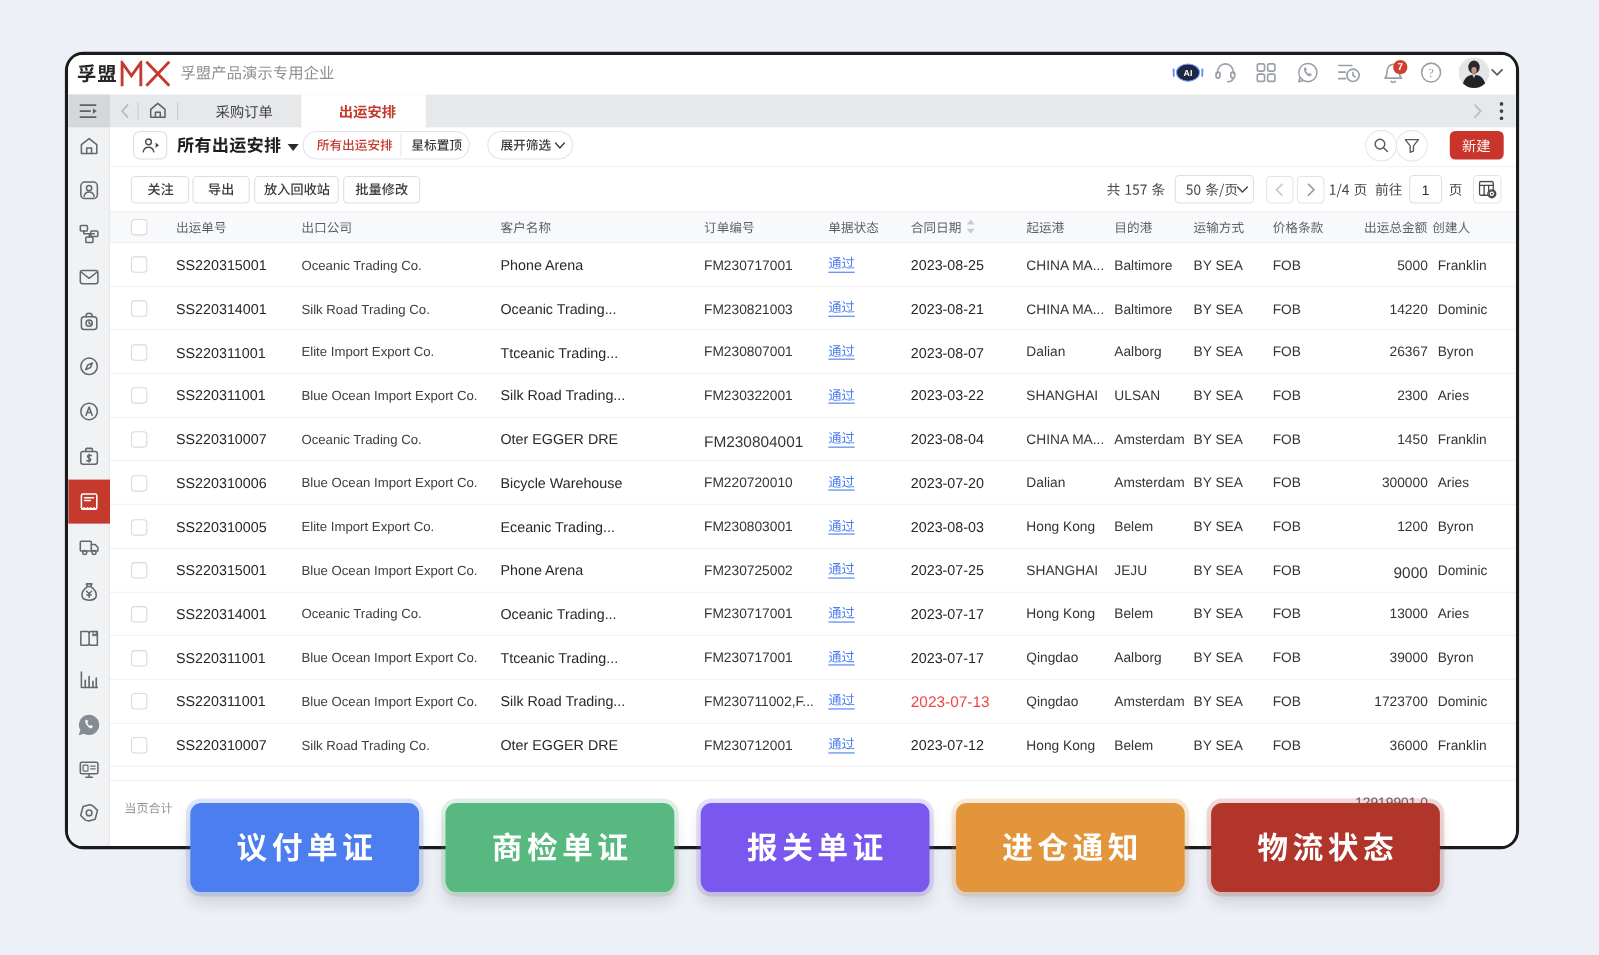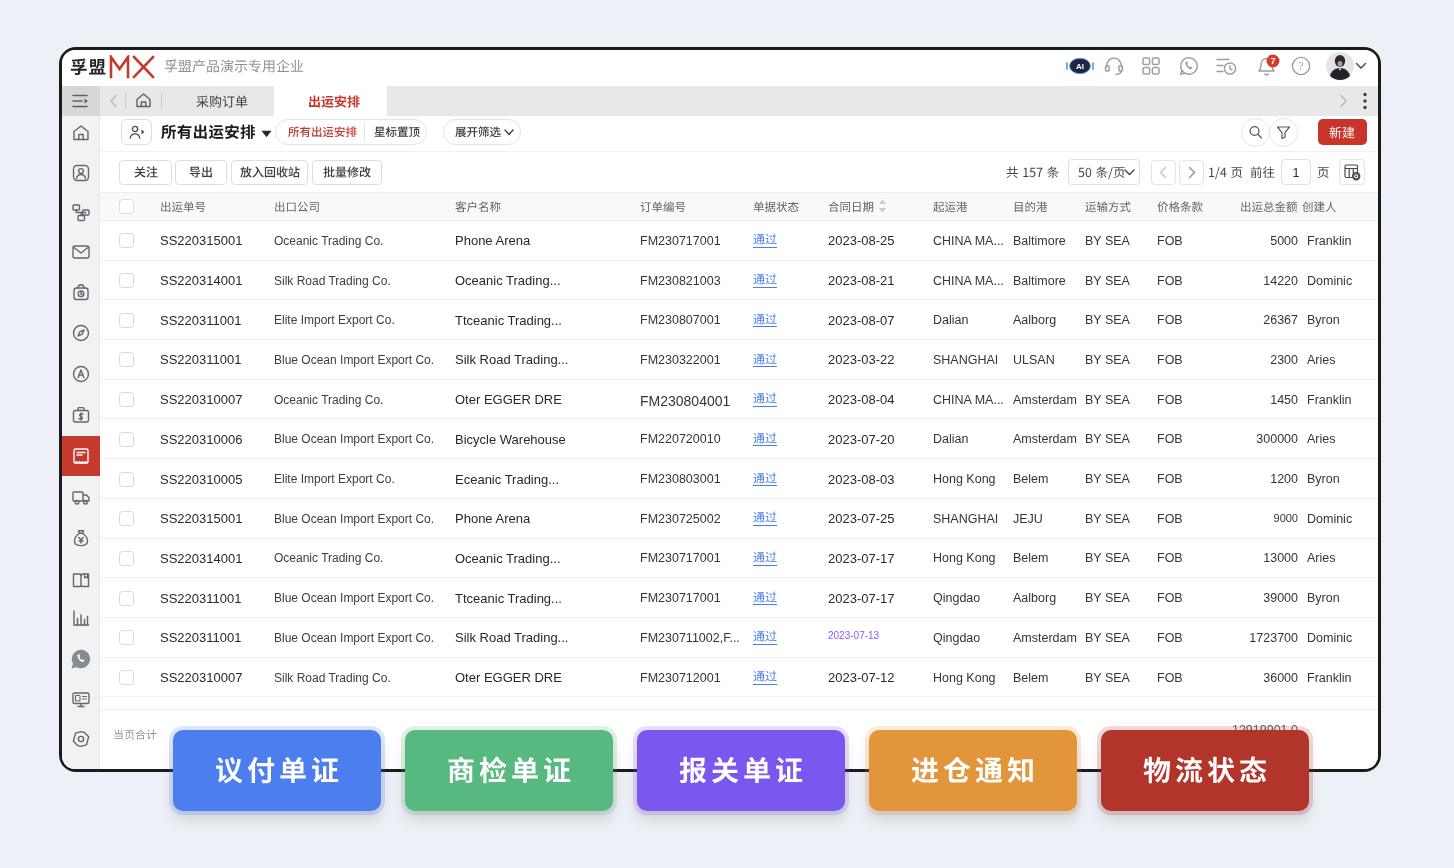--- a/index.html
+++ b/index.html
@@ -627,21 +627,21 @@
           <path transform="translate(0.00,0) scale(0.012000,-0.012000)" d="M65 757C124 705 200 632 235 585L290 635C253 681 176 751 117 800ZM256 465H43V394H184V110C140 92 90 47 39 -8L86 -70C137 -2 186 56 220 56C243 56 277 22 318 -3C388 -45 471 -57 595 -57C703 -57 878 -52 948 -47C949 -27 961 7 969 26C866 16 714 8 596 8C485 8 400 15 333 56C298 79 276 97 256 108ZM364 803V744H787C746 713 695 682 645 658C596 680 544 701 499 717L451 674C513 651 586 619 647 589H363V71H434V237H603V75H671V237H845V146C845 134 841 130 828 129C816 129 774 129 726 130C735 113 744 88 747 69C814 69 857 69 883 80C909 91 917 109 917 146V589H786C766 601 741 614 712 628C787 667 863 719 917 771L870 807L855 803ZM845 531V443H671V531ZM434 387H603V296H434ZM434 443V531H603V443ZM845 387V296H671V387Z"></path>
           <path transform="translate(12.00,0) scale(0.012000,-0.012000)" d="M79 774C135 722 199 649 227 602L290 646C259 693 193 763 137 813ZM381 477C432 415 493 327 521 275L584 313C555 365 492 449 441 510ZM262 465H50V395H188V133C143 117 91 72 37 14L89 -57C140 12 189 71 222 71C245 71 277 37 319 11C389 -33 473 -43 597 -43C693 -43 870 -38 941 -34C942 -11 955 27 964 47C867 37 716 28 599 28C487 28 402 36 336 76C302 96 281 116 262 128ZM720 837V660H332V589H720V192C720 174 713 169 693 168C673 167 603 167 530 170C541 148 553 115 557 93C651 93 712 94 747 107C783 119 796 141 796 192V589H935V660H796V837Z"></path>
         </g>
       </svg></div>
 <div class="abs" style="left:691px;top:474.8px;width:24px;height:1px;background:#4a7cf0;"></div>
 <div class="abs" style="left:766px;top:462.25000000000006px;font-size:13px;color:#27282b;font-weight:400;line-height:1;white-space:nowrap;">2023-07-25</div>
 <div class="abs" style="left:871px;top:462.75000000000006px;font-size:12.5px;color:#34353a;font-weight:400;line-height:1;white-space:nowrap;">SHANGHAI</div>
 <div class="abs" style="left:951px;top:462.75000000000006px;font-size:12.5px;color:#34353a;font-weight:400;line-height:1;white-space:nowrap;">JEJU</div>
 <div class="abs" style="left:1023px;top:462.75000000000006px;font-size:12.5px;color:#34353a;font-weight:400;line-height:1;white-space:nowrap;">BY SEA</div>
 <div class="abs" style="left:1095px;top:462.75000000000006px;font-size:12.5px;color:#34353a;font-weight:400;line-height:1;white-space:nowrap;">FOB</div>
-<div class="abs" style="left:1036px;top:462.75000000000006px;font-size:11px;color:#34353a;font-weight:400;line-height:1;white-space:nowrap;width:200px;text-align:right;">9000</div>
+<div class="abs" style="left:1036px;top:462.75000000000006px;font-size:14px;color:#34353a;font-weight:400;line-height:1;white-space:nowrap;width:200px;text-align:right;">9000</div>
 <div class="abs" style="left:1245px;top:462.75000000000006px;font-size:12.5px;color:#34353a;font-weight:400;line-height:1;white-space:nowrap;">Dominic</div>
 <div class="abs" style="left:38px;top:488.6px;width:1278px;height:39.7px;border-bottom:1px solid #f0f1f3;"></div>
 <div class="abs" style="left:57px;top:500.95000000000005px;width:15px;height:15px;border:1.5px solid #d8dadd;border-radius:3.5px;background:#fff;"></div>
 <div class="abs" style="left:98px;top:501.95000000000005px;font-size:13px;color:#27282b;font-weight:400;line-height:1;white-space:nowrap;">SS220314001</div>
 <div class="abs" style="left:212px;top:502.45000000000005px;font-size:12px;color:#3c3d40;font-weight:400;line-height:1;white-space:nowrap;">Oceanic Trading Co.</div>
 <div class="abs" style="left:393px;top:501.95000000000005px;font-size:13px;color:#27282b;font-weight:400;line-height:1;white-space:nowrap;">Oceanic Trading...</div>
 <div class="abs" style="left:578px;top:502.45000000000005px;font-size:12.5px;color:#34353a;font-weight:400;line-height:1;white-space:nowrap;">FM230717001</div>
 <div class="svgt" style="left:691px;top:501.0px;"><svg width="24" height="15" viewBox="0 0 24 15" style="overflow:visible">
         <g fill="#4a7cf0" transform="translate(0,10.56)">
           <path transform="translate(0.00,0) scale(0.012000,-0.012000)" d="M65 757C124 705 200 632 235 585L290 635C253 681 176 751 117 800ZM256 465H43V394H184V110C140 92 90 47 39 -8L86 -70C137 -2 186 56 220 56C243 56 277 22 318 -3C388 -45 471 -57 595 -57C703 -57 878 -52 948 -47C949 -27 961 7 969 26C866 16 714 8 596 8C485 8 400 15 333 56C298 79 276 97 256 108ZM364 803V744H787C746 713 695 682 645 658C596 680 544 701 499 717L451 674C513 651 586 619 647 589H363V71H434V237H603V75H671V237H845V146C845 134 841 130 828 129C816 129 774 129 726 130C735 113 744 88 747 69C814 69 857 69 883 80C909 91 917 109 917 146V589H786C766 601 741 614 712 628C787 667 863 719 917 771L870 807L855 803ZM845 531V443H671V531ZM434 387H603V296H434ZM434 443V531H603V443ZM845 387V296H671V387Z"></path>
@@ -682,21 +682,21 @@
 <div class="abs" style="left:212px;top:581.85px;font-size:12px;color:#3c3d40;font-weight:400;line-height:1;white-space:nowrap;">Blue Ocean Import Export Co.</div>
 <div class="abs" style="left:393px;top:581.35px;font-size:13px;color:#27282b;font-weight:400;line-height:1;white-space:nowrap;">Silk Road Trading...</div>
 <div class="abs" style="left:578px;top:581.85px;font-size:12.5px;color:#34353a;font-weight:400;line-height:1;white-space:nowrap;">FM230711002,F...</div>
 <div class="svgt" style="left:691px;top:580.4px;"><svg width="24" height="15" viewBox="0 0 24 15" style="overflow:visible">
         <g fill="#4a7cf0" transform="translate(0,10.56)">
           <path transform="translate(0.00,0) scale(0.012000,-0.012000)" d="M65 757C124 705 200 632 235 585L290 635C253 681 176 751 117 800ZM256 465H43V394H184V110C140 92 90 47 39 -8L86 -70C137 -2 186 56 220 56C243 56 277 22 318 -3C388 -45 471 -57 595 -57C703 -57 878 -52 948 -47C949 -27 961 7 969 26C866 16 714 8 596 8C485 8 400 15 333 56C298 79 276 97 256 108ZM364 803V744H787C746 713 695 682 645 658C596 680 544 701 499 717L451 674C513 651 586 619 647 589H363V71H434V237H603V75H671V237H845V146C845 134 841 130 828 129C816 129 774 129 726 130C735 113 744 88 747 69C814 69 857 69 883 80C909 91 917 109 917 146V589H786C766 601 741 614 712 628C787 667 863 719 917 771L870 807L855 803ZM845 531V443H671V531ZM434 387H603V296H434ZM434 443V531H603V443ZM845 387V296H671V387Z"></path>
           <path transform="translate(12.00,0) scale(0.012000,-0.012000)" d="M79 774C135 722 199 649 227 602L290 646C259 693 193 763 137 813ZM381 477C432 415 493 327 521 275L584 313C555 365 492 449 441 510ZM262 465H50V395H188V133C143 117 91 72 37 14L89 -57C140 12 189 71 222 71C245 71 277 37 319 11C389 -33 473 -43 597 -43C693 -43 870 -38 941 -34C942 -11 955 27 964 47C867 37 716 28 599 28C487 28 402 36 336 76C302 96 281 116 262 128ZM720 837V660H332V589H720V192C720 174 713 169 693 168C673 167 603 167 530 170C541 148 553 115 557 93C651 93 712 94 747 107C783 119 796 141 796 192V589H935V660H796V837Z"></path>
         </g>
       </svg></div>
 <div class="abs" style="left:691px;top:593.9px;width:24px;height:1px;background:#4a7cf0;"></div>
-<div class="abs" style="left:766px;top:581.35px;font-size:10px;color:#8b5cf6;font-weight:400;line-height:1;white-space:nowrap;">2023-07-13</div>
+<div class="abs" style="left:766px;top:581.35px;font-size:14px;color:#ef4444;font-weight:400;line-height:1;white-space:nowrap;">2023-07-13</div>
 <div class="abs" style="left:871px;top:581.85px;font-size:12.5px;color:#34353a;font-weight:400;line-height:1;white-space:nowrap;">Qingdao</div>
 <div class="abs" style="left:951px;top:581.85px;font-size:12.5px;color:#34353a;font-weight:400;line-height:1;white-space:nowrap;">Amsterdam</div>
 <div class="abs" style="left:1023px;top:581.85px;font-size:12.5px;color:#34353a;font-weight:400;line-height:1;white-space:nowrap;">BY SEA</div>
 <div class="abs" style="left:1095px;top:581.85px;font-size:12.5px;color:#34353a;font-weight:400;line-height:1;white-space:nowrap;">FOB</div>
 <div class="abs" style="left:1036px;top:581.85px;font-size:12.5px;color:#34353a;font-weight:400;line-height:1;white-space:nowrap;width:200px;text-align:right;">1723700</div>
 <div class="abs" style="left:1245px;top:581.85px;font-size:12.5px;color:#34353a;font-weight:400;line-height:1;white-space:nowrap;">Dominic</div>
 <div class="abs" style="left:38px;top:607.7px;width:1278px;height:39.7px;border-bottom:1px solid #f0f1f3;"></div>
 <div class="abs" style="left:57px;top:620.0500000000001px;width:15px;height:15px;border:1.5px solid #d8dadd;border-radius:3.5px;background:#fff;"></div>
 <div class="abs" style="left:98px;top:621.0500000000001px;font-size:13px;color:#27282b;font-weight:400;line-height:1;white-space:nowrap;">SS220310007</div>
 <div class="abs" style="left:212px;top:621.5500000000001px;font-size:12px;color:#3c3d40;font-weight:400;line-height:1;white-space:nowrap;">Silk Road Trading Co.</div>

